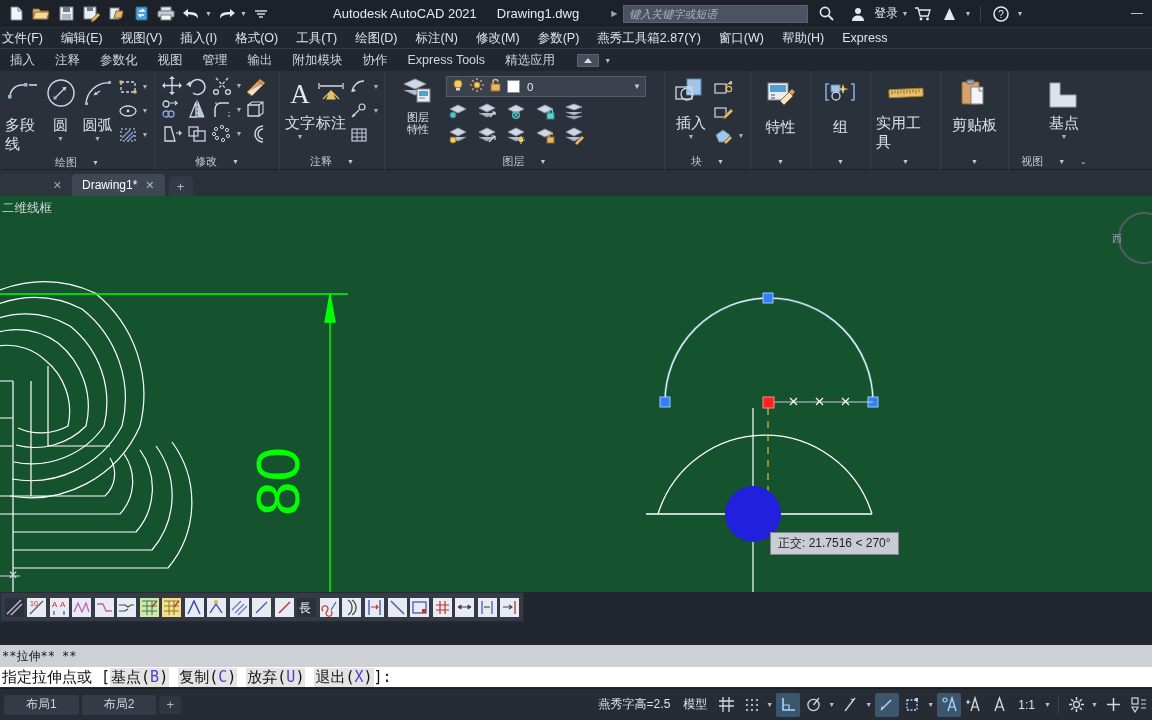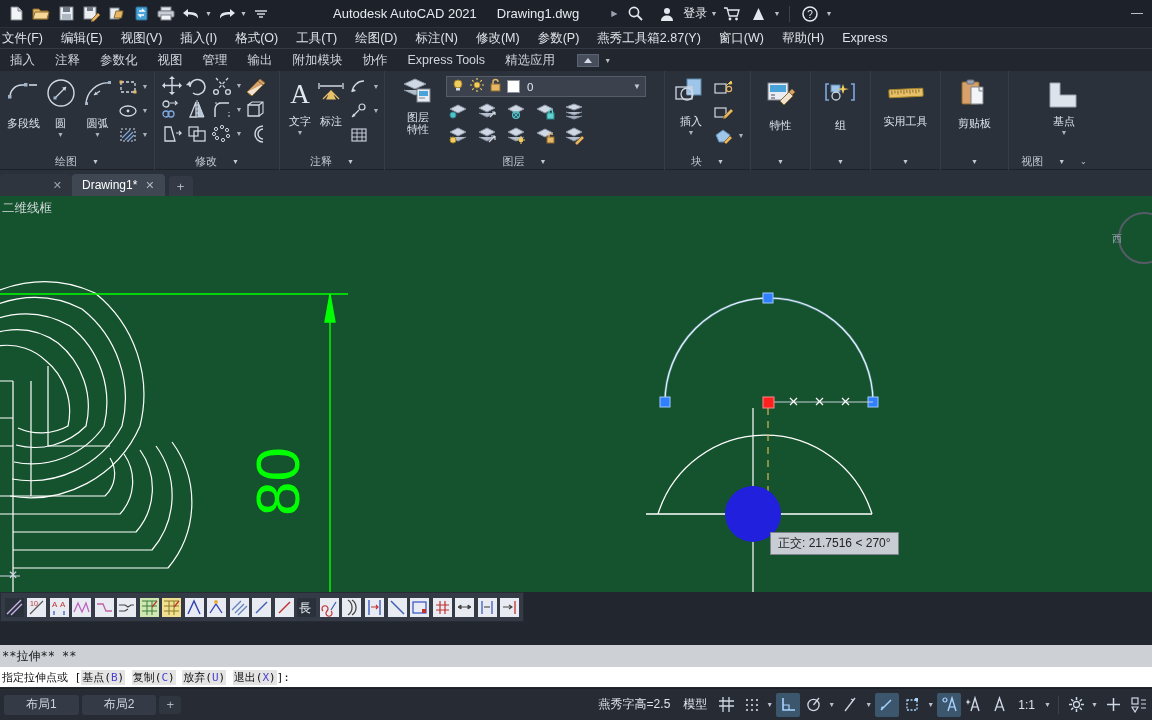--- a/index.html
+++ b/index.html
@@ -90,21 +90,21 @@
   .panel-title {
     height: 17px; font-size: 11px; color: #c3c9d3;
     display: flex; align-items: center; justify-content: center; gap: 15px;
   }
   .panel-title .cr { font-size: 7px; }
 
   .bigbtn {
     width: 46px; display: flex; flex-direction: column; align-items: center;
     padding-top: 2px;
   }
-  .bigbtn .lbl { font-size: 11px; color: #dde1e8; margin-top: 1px; }
+  .bigbtn .lbl { font-size: 15px; color: #dde1e8; margin-top: 1px; }
   .bigbtn .cr { font-size: 7px; color: #aab1bd; line-height: 7px; }
   .smallcol { display: flex; flex-direction: column; gap: 1px; }
   .smallrow { display: flex; align-items: center; gap: 1px; }
   .sicon { width: 24px; height: 23px; display: flex; align-items: center; justify-content: center; }
   .scaret { font-size: 7px; color: #aab1bd; width: 8px; text-align: center; }
 
   .layer-ctl {
     width: 200px; height: 21px; background: #3b424e; border: 1px solid #555d6b;
     display: flex; align-items: center; gap: 5px; padding: 0 4px; margin-top: 2px;
   }
@@ -161,21 +161,21 @@
 
   
   .cmdhist {
     position: absolute; top: 645px; left: 0; width: 1152px; height: 22px;
     background: #cdd1d6; color: #1b1b1b; font-size: 12px;
     font-family: "DejaVu Sans Mono", monospace;
     display: flex; align-items: center; padding-left: 2px;
   }
   .cmdline {
     position: absolute; top: 667px; left: 0; width: 1152px; height: 20px;
-    background: #ffffff; color: #111; font-size: 11px;
+    background: #ffffff; color: #111; font-size: 15px;
     font-family: "DejaVu Sans Mono", monospace;
     display: flex; align-items: center; padding-left: 2px; white-space: nowrap;
   }
   .kw { background: #e4e4e4; padding: 0 1px; }
   .kw b { color: #4b3fcf; font-weight: normal; }
 
   
   .statusbar {
     position: absolute; top: 688px; left: 0; width: 1152px; height: 32px;
     background: #262b34; display: flex; align-items: center;
@@ -268,20 +268,21 @@
             <path d="M2 5h12M4 8h8M6 11h4" stroke="#cfd5de" stroke-width="1.6" fill="none"></path>
           </svg>
       </div>
     </div>
 
     <div class="app-title">Autodesk AutoCAD 2021</div>
     <div class="doc-title">Drawing1.dwg</div>
 
     <div class="search-wrap">
       <span class="search-caret">▶</span>
+      <input class="searchbox" placeholder="键入关键字或短语" style="">
       <span class="qicon">
         <svg width="17" height="17" viewBox="0 0 17 17">
             <circle cx="7" cy="7" r="4.6" fill="none" stroke="#e3e7ee" stroke-width="1.6"></circle>
             <path d="M10.5 10.5L15 15" stroke="#e3e7ee" stroke-width="1.8"></path>
           </svg>
       </span>
     </div>
 
     <div class="tb-right">
       <span class="qicon">

